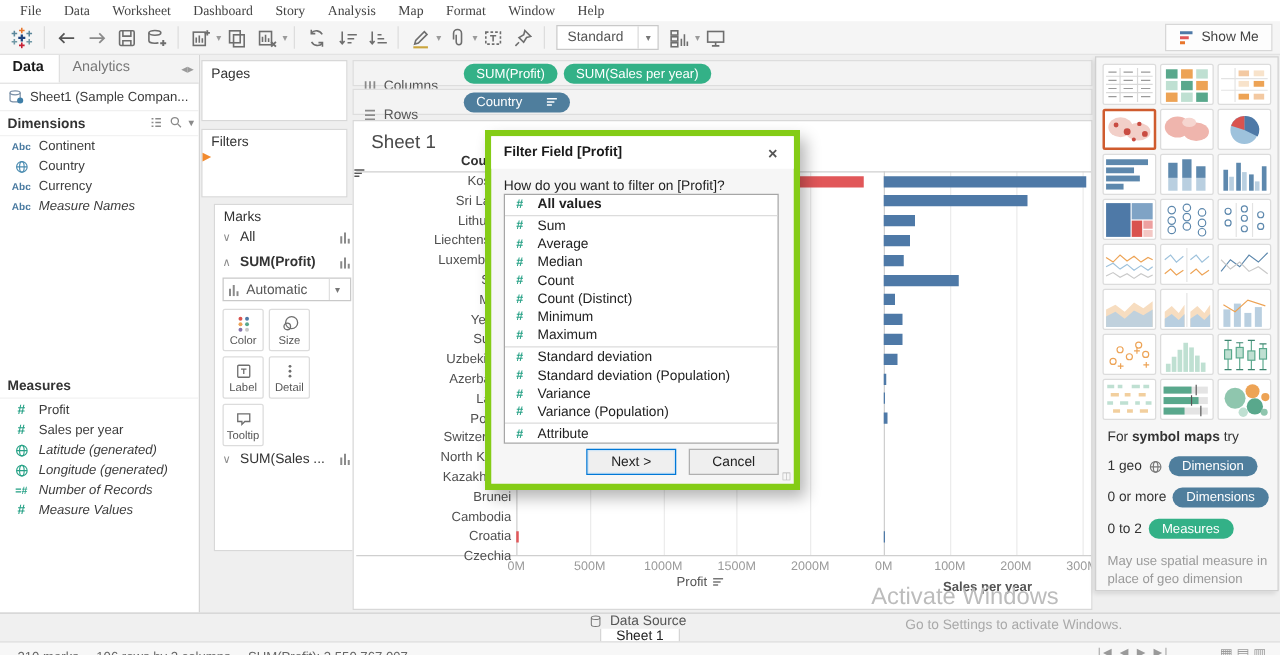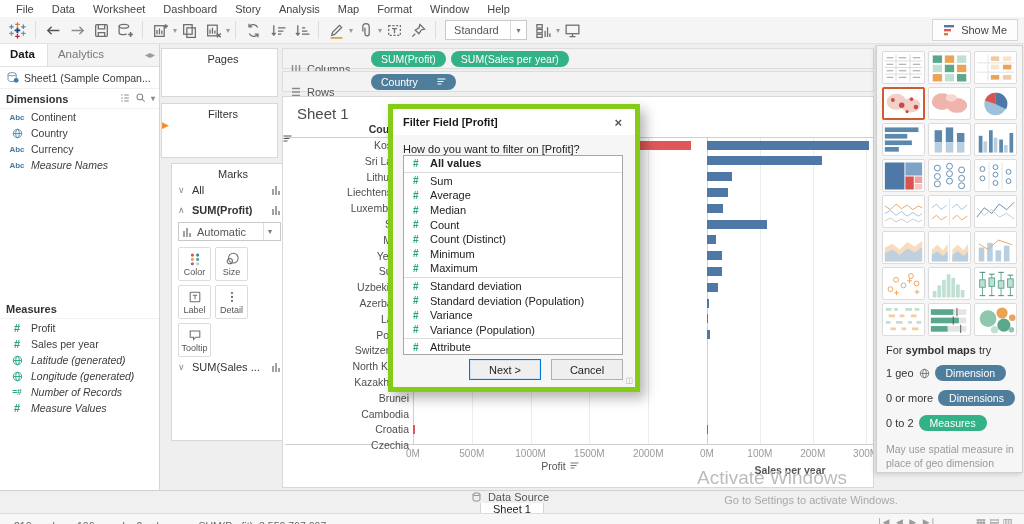--- a/index.html
+++ b/index.html
@@ -2,21 +2,21 @@
 <html><head>
 <meta charset="utf-8">
 <style>
   html,body{margin:0;padding:0;background:#fff;}
   *{box-sizing:border-box;}
   #app{position:relative;width:1024px;height:524px;overflow:hidden;
        font-family:"Liberation Sans",sans-serif;font-size:11px;color:#333;background:#fff;}
   
   #menubar{position:absolute;left:0;top:0;width:1024px;height:17px;background:#fff;
            display:flex;align-items:center;padding-left:8px;gap:2px;}
-  .menu-item{padding:1px 8px;color:#444;font-size:11px;cursor:default;}
+  .menu-item{padding:1px 8px;color:#444;font-size:11px;cursor:default;font-family:Liberation Serif, serif;}
   
   #toolbar{position:absolute;left:0;top:17px;width:1024px;height:27px;background:#f5f5f5;
            border-bottom:1px solid #e3e3e3;display:flex;align-items:center;padding-left:6px;}
   .tb-btn{height:22px;min-width:24px;display:flex;align-items:center;justify-content:center;
           padding:0 2px;color:#6e6e6e;}
   .tb-sep{width:1px;height:18px;background:#ddd;margin:0 5px;}
   .tb-caret{font-size:8px;color:#9a9a9a;margin-left:1px;}
   .tb-select{height:20px;border:1px solid #c9c9c9;background:#fff;display:flex;align-items:center;
              margin:0 4px;font-size:11px;color:#555;}
   .tb-select .val{padding:0 10px 0 8px;min-width:64px;}
@@ -40,21 +40,21 @@
   .dp-header .hicons{position:absolute;right:4px;top:3px;display:flex;gap:4px;align-items:center;color:#8a8a8a;}
   .field-row{height:16px;display:flex;align-items:center;gap:5px;padding:0 4px 0 8px;
              font-size:10.5px;color:#3c3c3c;white-space:nowrap;overflow:hidden;}
   .field-ic{width:18px;text-align:center;flex:none;display:flex;justify-content:center;}
   .abc-ic{font-size:8px;font-weight:bold;letter-spacing:0;}
   .hash-ic{font-size:11px;font-weight:bold;}
   .eqhash-ic{font-size:8.5px;font-weight:bold;}
   .italic{font-style:italic;}
   
   .card{position:absolute;background:#fff;border:1px solid #d8d8d8;}
-  .card-label{padding:4px 0 0 7px;font-size:11px;color:#333;text-align:center;}
+  .card-label{padding:4px 0 0 7px;font-size:11px;color:#333;}
   #filters-arrow{position:absolute;left:0px;top:16px;color:#f28a2e;font-size:9px;}
   .marks-layer{height:20px;display:flex;align-items:center;gap:5px;padding:0 6px;color:#333;}
   .marks-layer .chev{color:#8a8a8a;font-size:9px;width:9px;}
   .marks-layer .minibars{margin-left:auto;}
   .marks-dd{margin:2px 6px;height:19px;border:1px solid #c9c9c9;background:#fff;display:flex;
             align-items:center;gap:5px;padding:0 4px;color:#555;}
   .marks-dd .arrow{margin-left:auto;border-left:1px solid #e0e0e0;align-self:stretch;display:flex;
                    align-items:center;padding:0 4px;font-size:8px;color:#777;}
   #marks-btns{display:flex;flex-wrap:wrap;gap:4px;padding:4px 6px;}
   .mark-btn{width:33px;height:34px;border:1px solid #dcdcdc;border-radius:2px;background:#fff;

